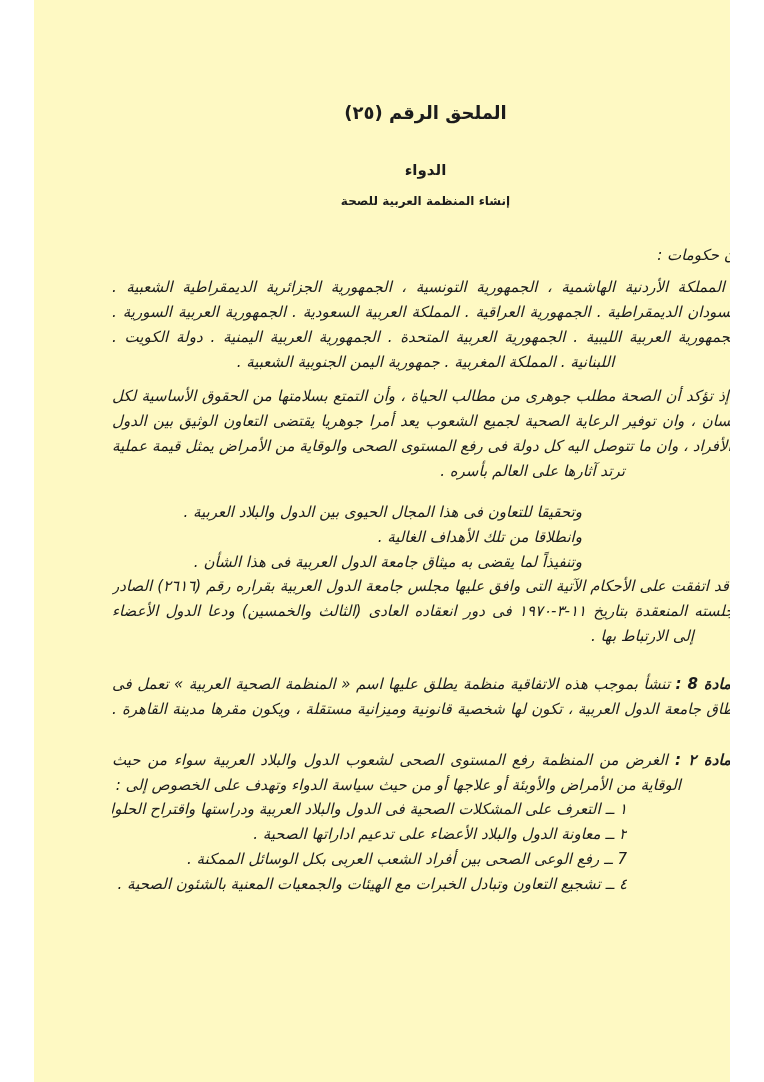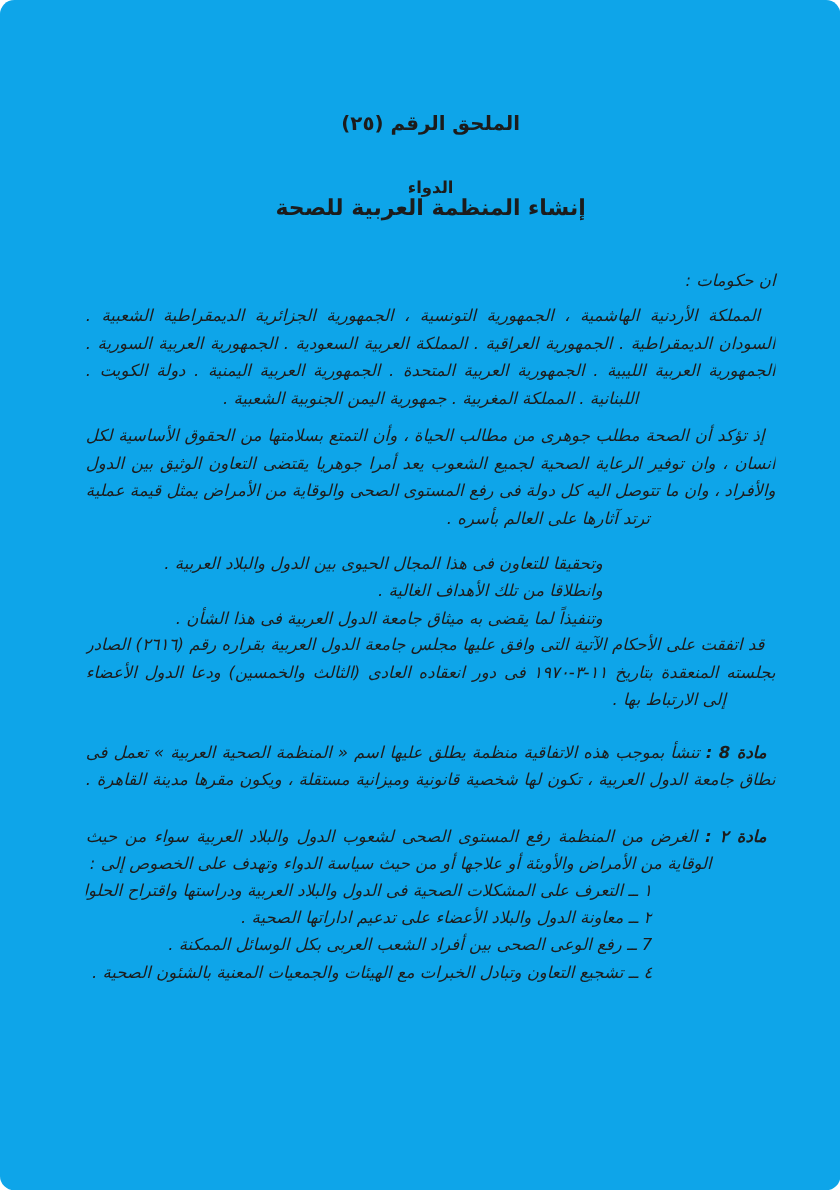--- a/index.html
+++ b/index.html
@@ -1,38 +1,37 @@
 <!DOCTYPE html>
 <html lang="ar" dir="rtl"><head>
 <meta charset="utf-8">
 <style>
   html,body{margin:0;padding:0;background:#ffffff;}
   .page{
     position:relative;
-    width:764px;height:1082px;
+    width:696px;height:1082px;
     margin:0 auto;
-    background:#0ea5e9;
+    background:#fef9c3;
     font-family:"DejaVu Sans",sans-serif;
     color:#1c1c1c;
     direction:rtl;
     overflow:hidden;
-    border-radius:13px;
   }
   .abs{position:absolute;left:78px;width:627px;}
   .line{height:25px;line-height:25px;font-size:15px;overflow:hidden;font-style:italic;}
   .j{text-align:justify;text-align-last:justify;}
   .r{text-align:right;white-space:nowrap;}
   .l{text-align:center;white-space:nowrap;}
   .b{font-weight:bold;}
   .center{text-align:center;}
 
   
   .b-h1{top:100px;height:26px;line-height:26px;font-size:18px;font-weight:bold;}
   .b-h2{top:158px;height:25px;line-height:25px;font-size:15px;font-weight:bold;}
-  .b-h3{top:175px;height:27px;line-height:27px;font-size:20px;font-weight:bold;}
+  .b-h3{top:188px;height:27px;line-height:27px;font-size:12px;font-weight:bold;}
   .b-intro{top:243px;}
   .b-gov{top:275px;}
   .b-assert{top:384px;}
   .b-goals{top:500px;padding-right:157px;width:470px;}
   .b-resol{top:574px;}
   .b-art1{top:672px;}
   .b-art2{top:748px;}
   .b-obj{top:797px;padding-right:112px;width:515px;}
 
   

